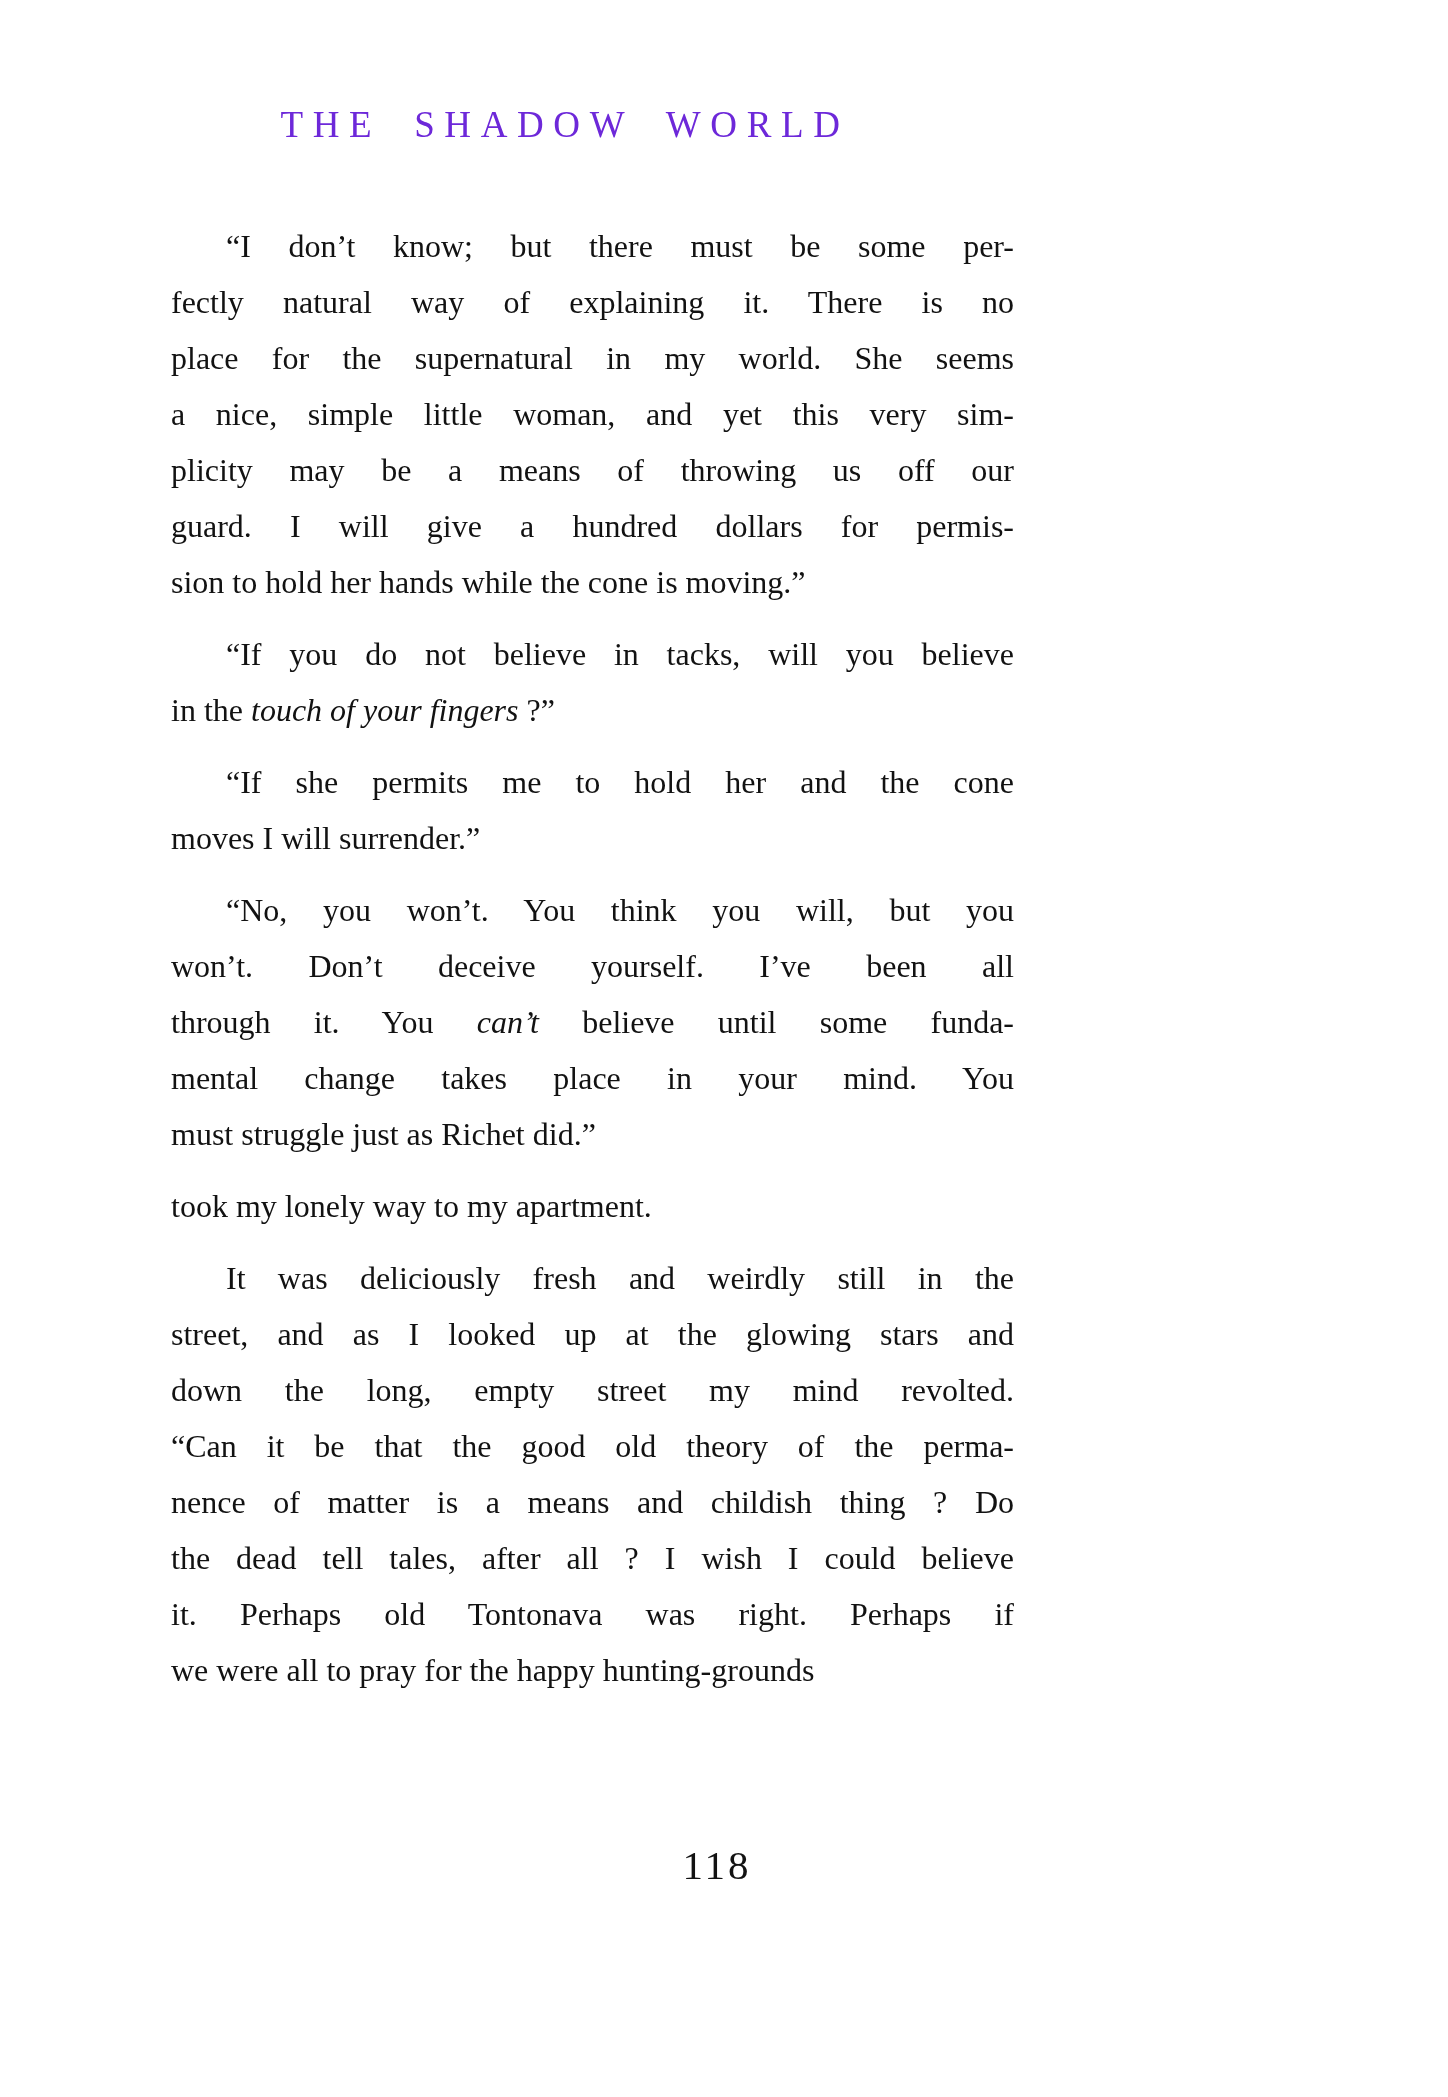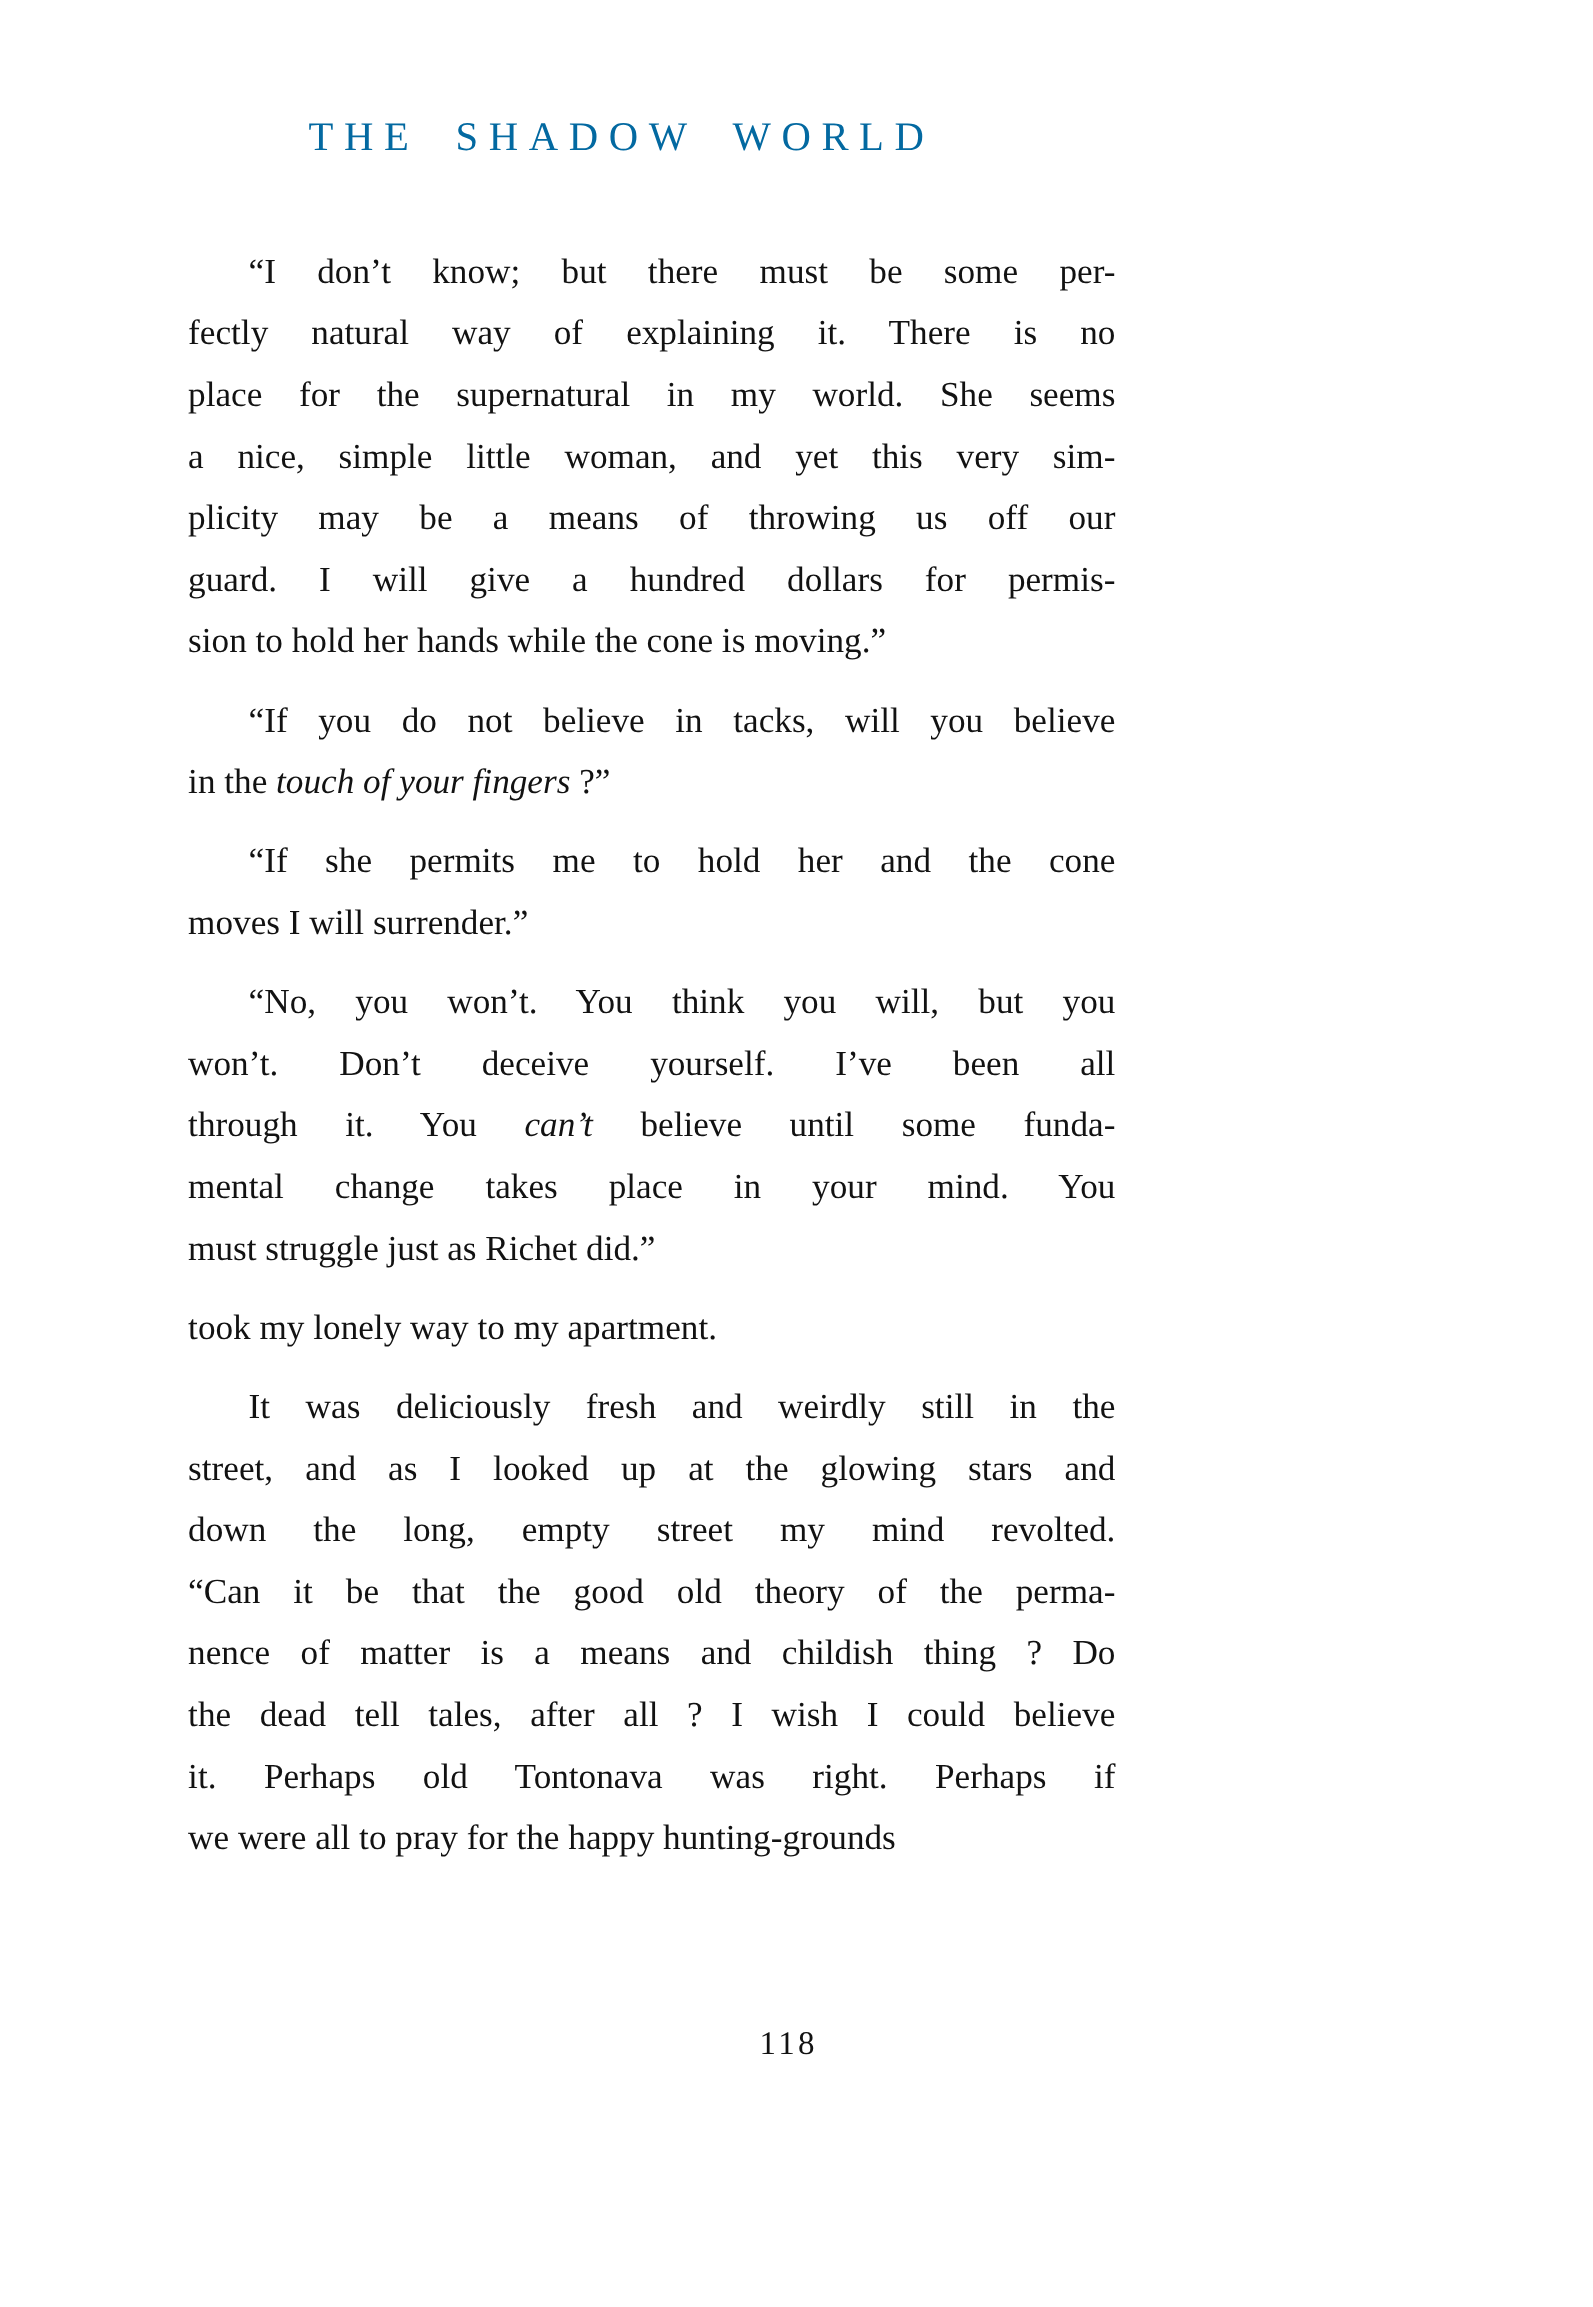--- a/index.html
+++ b/index.html
@@ -18,21 +18,21 @@
   }
   .running-title {
     position: absolute;
     top: 103px;
     left: 150px;
     width: 830px;
     text-align: center;
     font-size: 37px;
     letter-spacing: 0.26em;
     word-spacing: 0.38em;
-    color: #0369a1;
+    color: #6d28d9;
     white-space: nowrap;
   }
   .text-block {
     position: absolute;
     top: 202px;
     left: 155px;
     width: 875px;
     font-size: 32px;
     line-height: 56px;
     color: #121212;
@@ -53,21 +53,21 @@
   }
   .para .line i {
     font-style: italic;
   }
   .page-number {
     position: absolute;
     top: 1841px;
     left: 567px;
     width: 300px;
     text-align: center;
-    font-size: 30px;
+    font-size: 41px;
     letter-spacing: 3px;
     color: #121212;
   }
 </style>
 </head>
 <body>
 
 <div class="page">
   <div class="running-title">THE SHADOW WORLD</div>
 

